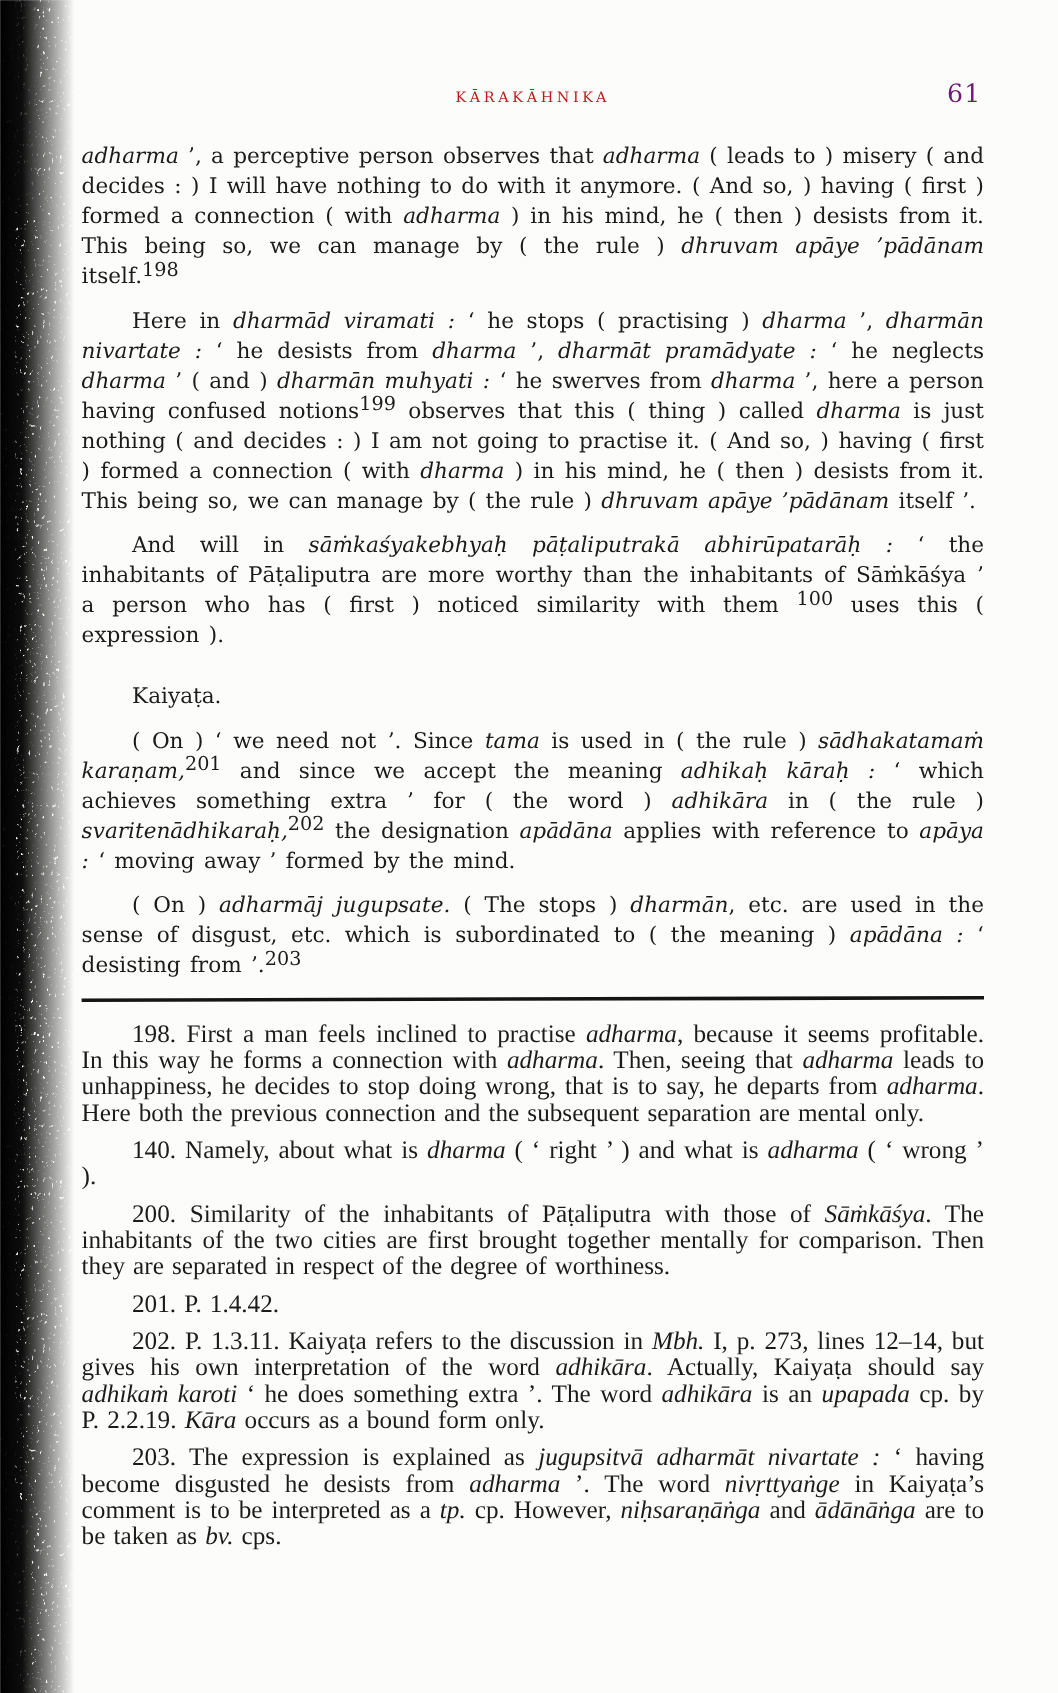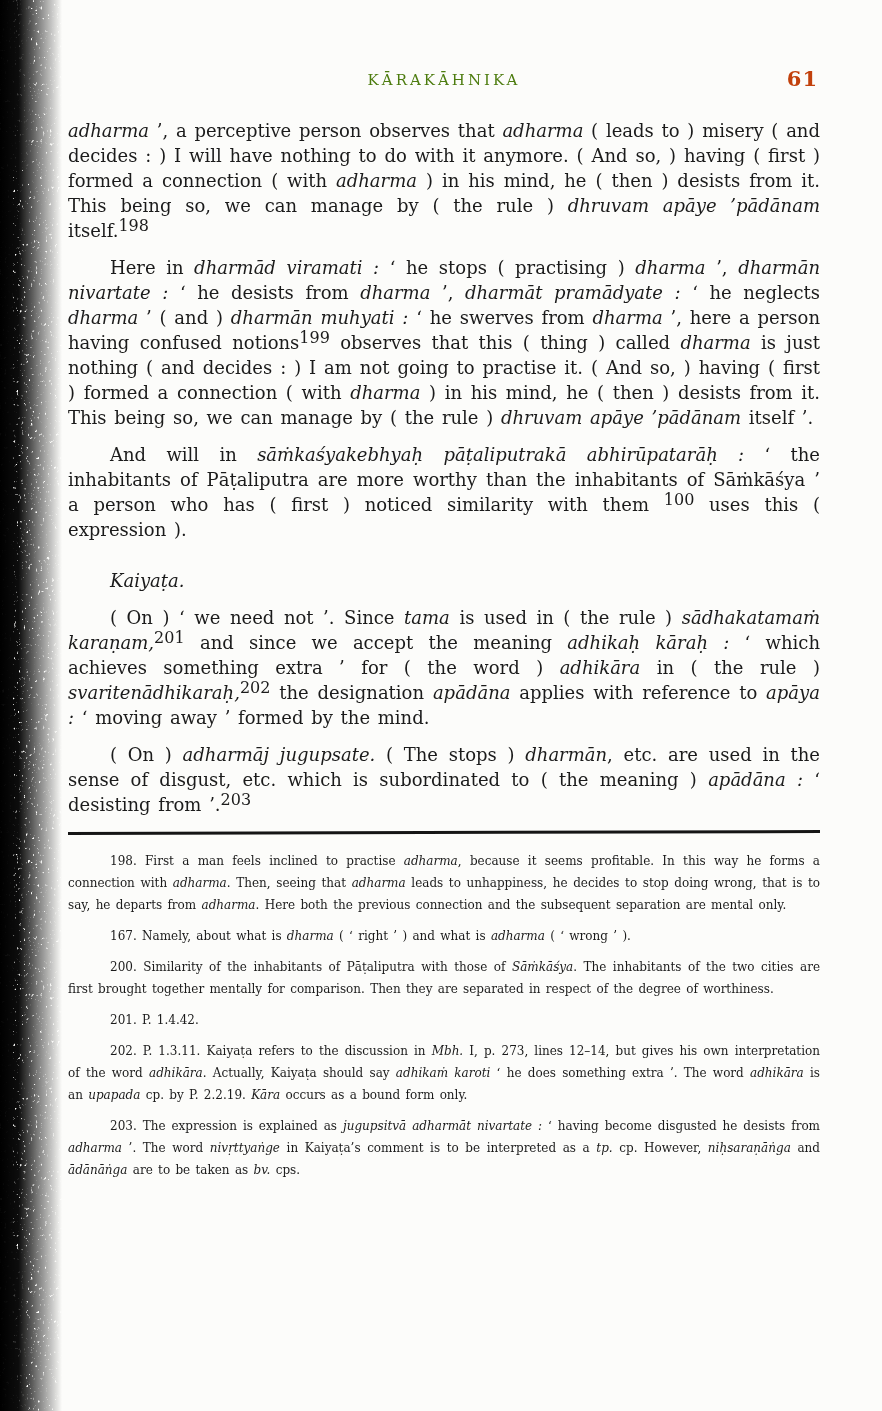--- a/index.html
+++ b/index.html
@@ -15,52 +15,52 @@
     position:absolute;left:0;top:0;width:62px;height:1411px;
     pointer-events:none;
   }
   .content{
     position:absolute;left:68px;top:70px;width:752px;
   }
   .running-head{
     position:relative;text-align:center;height:30px;margin-bottom:18px;
   }
   .head-title{
-    font-size:15px;letter-spacing:3px;color:#4d7c0f;
+    font-size:12px;letter-spacing:3px;color:#b91c1c;
   }
   .page-num{
     position:absolute;right:2px;top:-4px;
-    font-size:21px;font-weight:bold;letter-spacing:1px;color:#c2410c;
+    font-size:21px;font-weight:normal;letter-spacing:1px;color:#701a75;
   }
   .body-text p{
     margin:0 0 12px 0;
     font-size:18px;line-height:25px;
     text-align:justify;word-spacing:2px;
     text-indent:42px;
   }
   .body-text.continued p:first-child{text-indent:0;}
   .body-text p sup, .kaiyata-head sup{
     font-size:16px;line-height:0;vertical-align:6px;letter-spacing:0;
   }
   .kaiyata-head{
     margin:26px 0 12px 0;
     font-size:18px;font-weight:normal;line-height:25px;
     text-indent:42px;
-    font-style:italic;
   }
   .footnote-rule{
     border:none;border-top:3px solid #151515;
     margin:14px 0 16px 0;width:100%;
     transform:rotate(-0.15deg);
   }
   .footnotes p{
     margin:0 0 9px 0;
-    font-size:12px;line-height:22px;
+    font-size:21px;line-height:22px;
     text-align:justify;word-spacing:1.5px;
     text-indent:42px;
+    font-family:Liberation Serif, serif;
   }
   i{font-style:italic;}
 </style>
 </head>
 <body>
 
 <div class="page">
 
   <div class="binding-edge">
     <svg width="62" height="1411" viewBox="0 0 62 1411" preserveAspectRatio="none">
@@ -105,21 +105,21 @@
 
     <section class="body-text">
         <p class="body-para"><span>( On ) ‘ we need not ’.  Since </span><i>tama</i><span> is used in ( the rule ) </span><i>sādhakatamaṁ karaṇam,</i><sup>201</sup><span> and since we accept the meaning </span><i>adhikaḥ kāraḥ :</i><span> ‘ which achieves something extra ’ for ( the word ) </span><i>adhikāra</i><span> in ( the rule ) </span><i>svaritenādhikaraḥ,</i><sup>202</sup><span> the designation </span><i>apādāna</i><span> applies with reference to </span><i>apāya :</i><span> ‘ moving away ’ formed by the mind.</span></p>
         <p class="body-para"><span>( On ) </span><i>adharmāj jugupsate.</i><span>  ( The stops ) </span><i>dharmān</i><span>, etc. are used in the sense of disgust, etc. which is subordinated to ( the meaning ) </span><i>apādāna :</i><span> ‘ desisting from ’.</span><sup>203</sup></p>
       </section>
 
     <hr class="footnote-rule">
 
     <section class="footnotes">
         <p class="footnote-para"><span>198.  First a man feels inclined to practise </span><i>adharma</i><span>, because it seems profitable. In this way he forms a connection with </span><i>adharma</i><span>.  Then, seeing that </span><i>adharma</i><span> leads to unhappiness, he decides to stop doing wrong, that is to say, he departs from </span><i>adharma</i><span>.  Here both the previous connection and the subsequent separation are mental only.</span></p>
-        <p class="footnote-para"><span>167.  Namely, about what is </span><i>dharma</i><span> ( ‘ right ’ ) and what is </span><i>adharma</i><span> ( ‘ wrong ’ ).</span></p>
+        <p class="footnote-para"><span>140.  Namely, about what is </span><i>dharma</i><span> ( ‘ right ’ ) and what is </span><i>adharma</i><span> ( ‘ wrong ’ ).</span></p>
         <p class="footnote-para"><span>200.  Similarity of the inhabitants of Pāṭaliputra with those of </span><i>Sāṁkāśya</i><span>.  The inhabitants of the two cities are first brought together mentally for comparison.  Then they are separated in respect of the degree of worthiness.</span></p>
         <p class="footnote-para"><span>201.  P. 1.4.42.</span></p>
         <p class="footnote-para"><span>202.  P. 1.3.11.  Kaiyaṭa refers to the discussion in </span><i>Mbh.</i><span> I, p. 273, lines 12–14, but gives his own interpretation of the word </span><i>adhikāra</i><span>.  Actually, Kaiyaṭa should say </span><i>adhikaṁ karoti</i><span> ‘ he does something extra ’.  The word </span><i>adhikāra</i><span> is an </span><i>upapada</i><span> cp. by P. 2.2.19.  </span><i>Kāra</i><span> occurs as a bound form only.</span></p>
         <p class="footnote-para"><span>203.  The expression is explained as </span><i>jugupsitvā adharmāt nivartate :</i><span> ‘ having become disgusted he desists from </span><i>adharma</i><span> ’.  The word </span><i>nivṛttyaṅge</i><span> in Kaiyaṭa’s comment is to be interpreted as a </span><i>tp.</i><span> cp.  However, </span><i>niḥsaraṇāṅga</i><span> and </span><i>ādānāṅga</i><span> are to be taken as </span><i>bv.</i><span> cps.</span></p>
       </section>
 
   </div>
 </div>
 
 </body></html>

